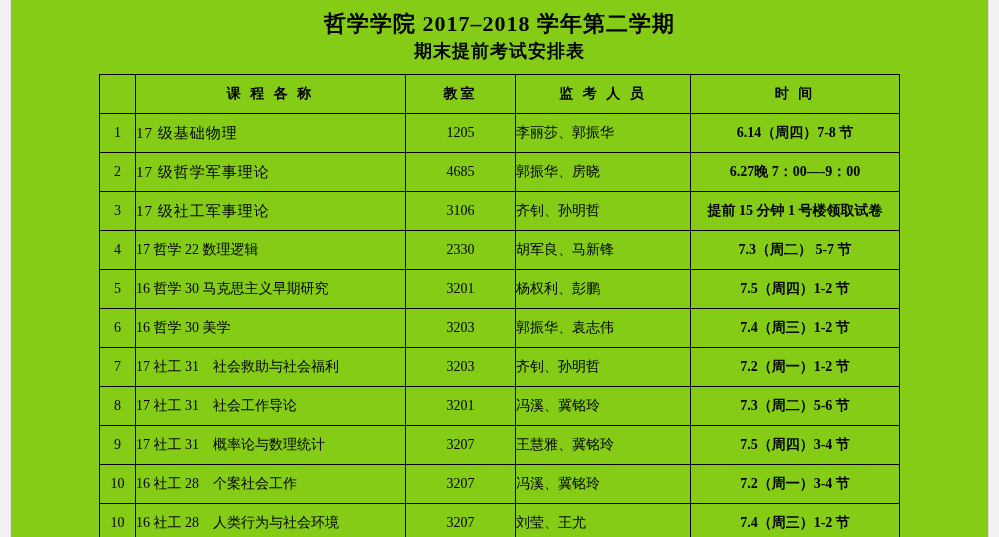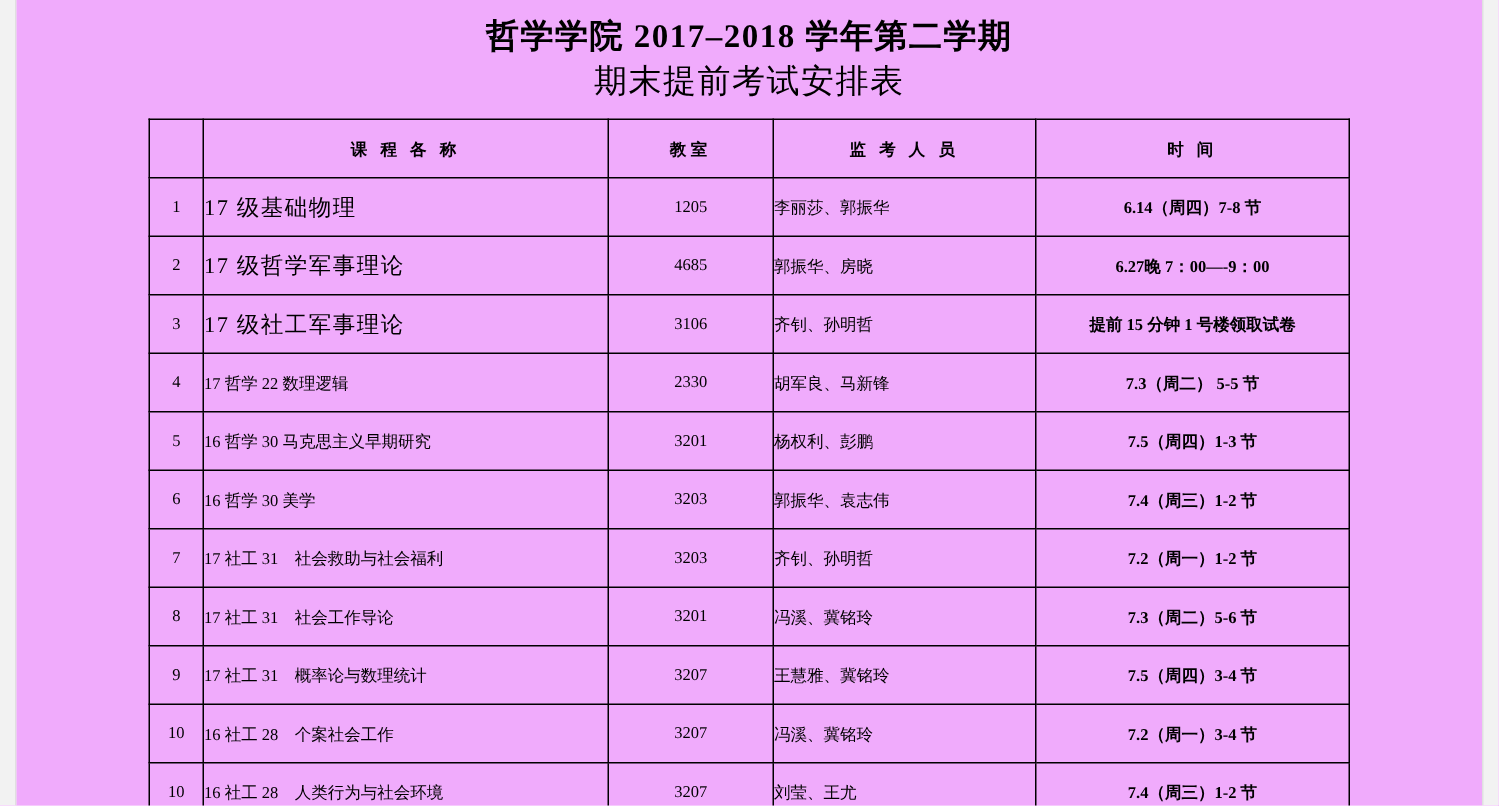--- a/index.html
+++ b/index.html
@@ -26,58 +26,58 @@
   }
   .page-left-edge { left: 0; }
   .page-right-edge { right: 0; border-right: none; border-left: 1px solid #e0e0e0; }
 
   .sheet {
     position: absolute;
     left: 11px;
     right: 11px;
     top: 0;
     bottom: 0;
-    background: #f0abfc;
+    background: #84cc16;
   }
 
   .title-block {
     text-align: center;
     padding-top: 10px;
   }
   .title-line-1 {
     font-size: 22px;
     font-weight: bold;
     letter-spacing: 1px;
     color: #000;
     line-height: 1.25;
     display: inline-block;
   }
   .title-line-2 {
-    font-size: 22px;
-    font-weight: normal;
+    font-size: 18px;
+    font-weight: bold;
     letter-spacing: 1px;
     color: #000;
     line-height: 1.25;
     display: block;
     margin-top: 2px;
   }
 
   table.exam-table {
     border-collapse: collapse;
     margin: 12px auto 0 auto;
     width: 800px;
     table-layout: fixed;
   }
   table.exam-table th,
   table.exam-table td {
     border: 1px solid #000;
     padding: 0;
     height: 38px;
     vertical-align: middle;
-    font-size: 11px;
+    font-size: 14px;
     color: #000;
   }
   
   col.c-idx    { width: 36px; }
   col.c-course { width: 270px; }
   col.c-room   { width: 110px; }
   col.c-proctor{ width: 175px; }
   col.c-time   { width: 209px; }
 
   thead th {
@@ -165,28 +165,28 @@
           <td class="course centered-wide">17 级社工军事理论</td>
           <td class="room">3106</td>
           <td class="proctor">齐钊、孙明哲</td>
           <td class="time">提前 15 分钟 1 号楼领取试卷</td>
         </tr>
         <tr>
           <td class="idx">4</td>
           <td class="course">17 哲学 22 数理逻辑</td>
           <td class="room">2330</td>
           <td class="proctor">胡军良、马新锋</td>
-          <td class="time">7.3（周二） 5-5 节</td>
+          <td class="time">7.3（周二） 5-7 节</td>
         </tr>
         <tr>
           <td class="idx">5</td>
           <td class="course">16 哲学 30 马克思主义早期研究</td>
           <td class="room">3201</td>
           <td class="proctor">杨权利、彭鹏</td>
-          <td class="time">7.5（周四）1-3 节</td>
+          <td class="time">7.5（周四）1-2 节</td>
         </tr>
         <tr>
           <td class="idx">6</td>
           <td class="course">16 哲学 30 美学</td>
           <td class="room">3203</td>
           <td class="proctor">郭振华、袁志伟</td>
           <td class="time">7.4（周三）1-2 节</td>
         </tr>
         <tr>
           <td class="idx">7</td>

